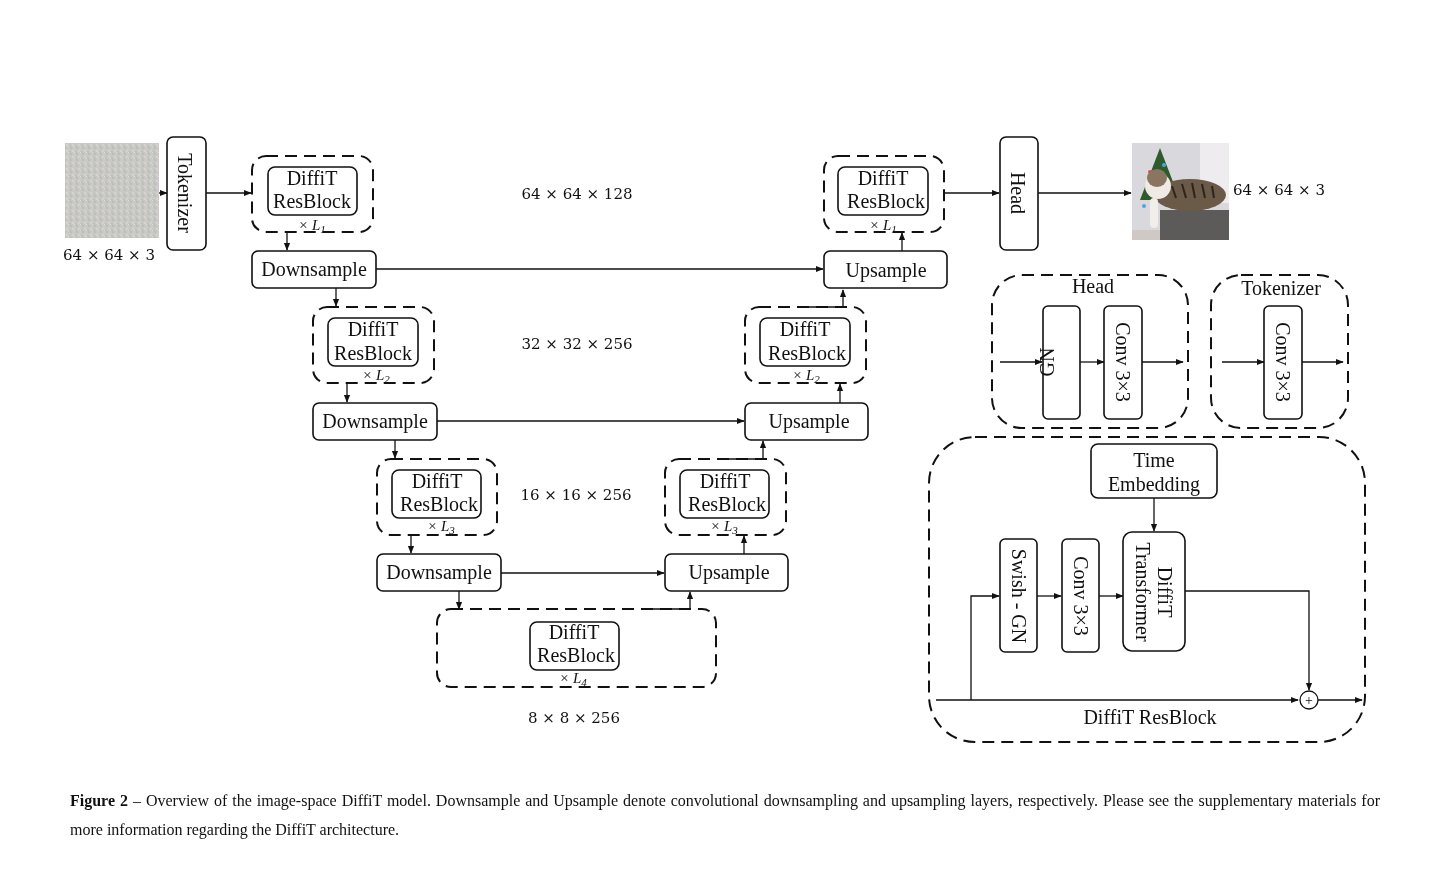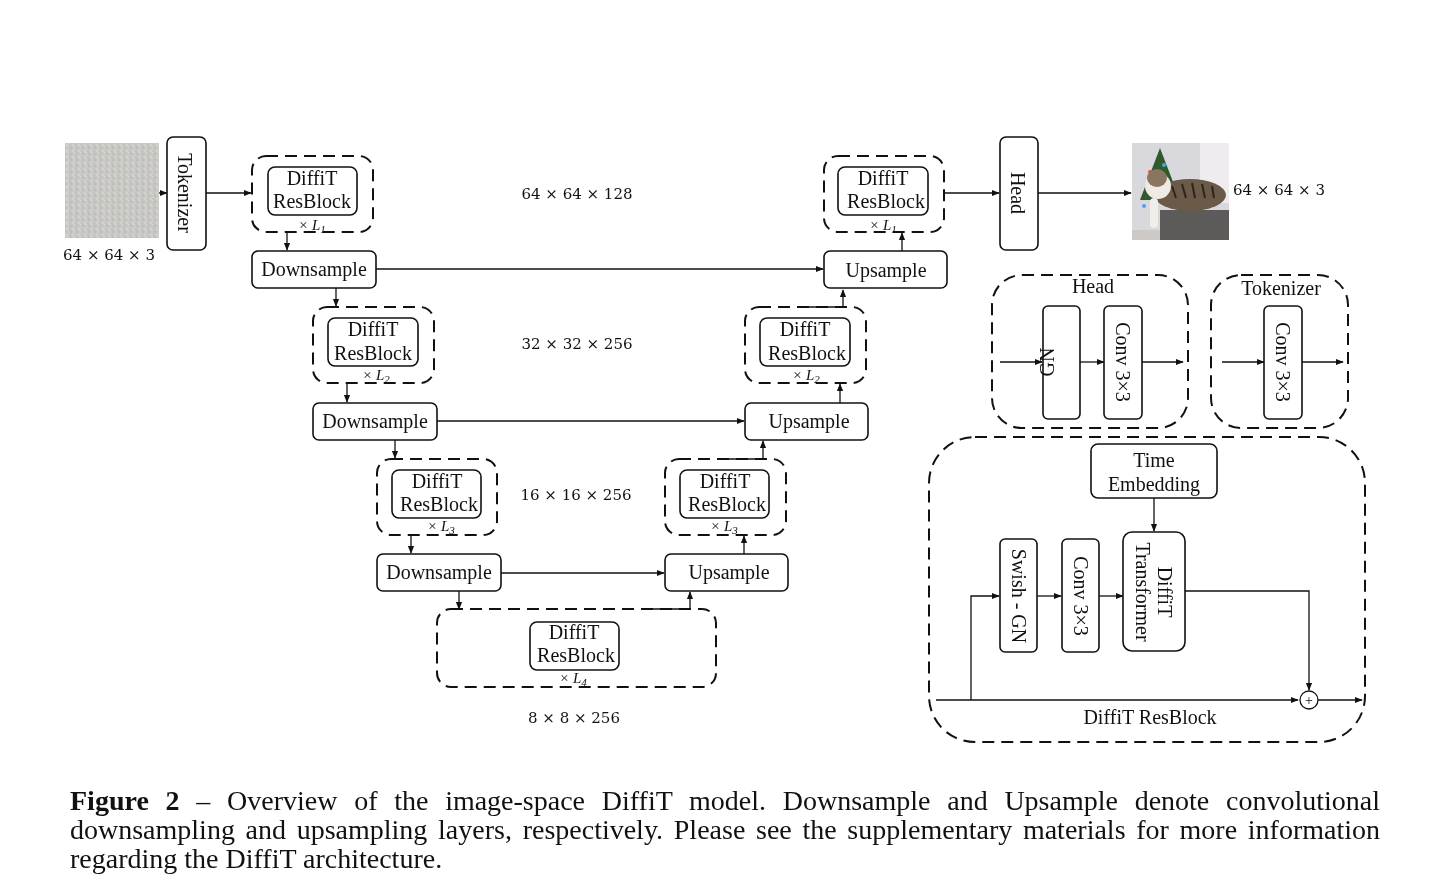--- a/index.html
+++ b/index.html
@@ -5,21 +5,21 @@
   html, body { margin: 0; padding: 0; background: #ffffff; }
   body { width: 1444px; height: 880px; position: relative; overflow: hidden; font-family: "Liberation Serif", serif; color: #111; }
   #diagram { position: absolute; left: 0; top: 0; width: 1444px; height: 780px; }
   #diagram text { font-family: "Liberation Serif", serif; fill: #111; }
   .box { fill: #fff; stroke: #111; stroke-width: 1.6; }
   .dash { fill: none; stroke: #111; stroke-width: 2; stroke-dasharray: 12 7; }
   .line { fill: none; stroke: #111; stroke-width: 1.3; }
   .lbl { font-size: 20px; }
   .dim { font-size: 15px; font-family: "DejaVu Serif", serif !important; }
   .mult { font-size: 15px; font-style: italic; }
-  .caption { position: absolute; left: 70px; top: 786px; width: 1310px; font-family: "Liberation Serif", serif; font-size: 28px; line-height: 29px; color: #111; text-align: justify; }
+  .caption { position: absolute; left: 70px; top: 786px; width: 1310px; font-family: "Liberation Serif", serif; font-size: 16px; line-height: 29px; color: #111; text-align: justify; }
   .caption b { font-weight: bold; }
 </style>
 </head>
 <body>
 
 <svg id="diagram" viewBox="0 0 1444 780" xmlns="http://www.w3.org/2000/svg">
   <defs>
     <marker id="ah" viewBox="0 0 10 10" refX="9" refY="5" markerWidth="6" markerHeight="6" orient="auto-start-reverse">
       <path d="M0,1 L10,5 L0,9 z" fill="#111"></path>
     </marker>

